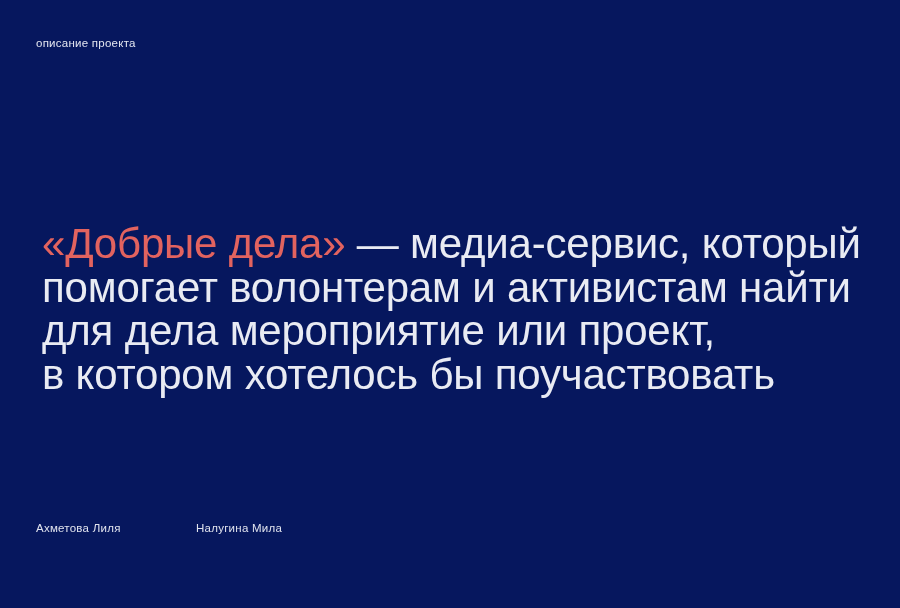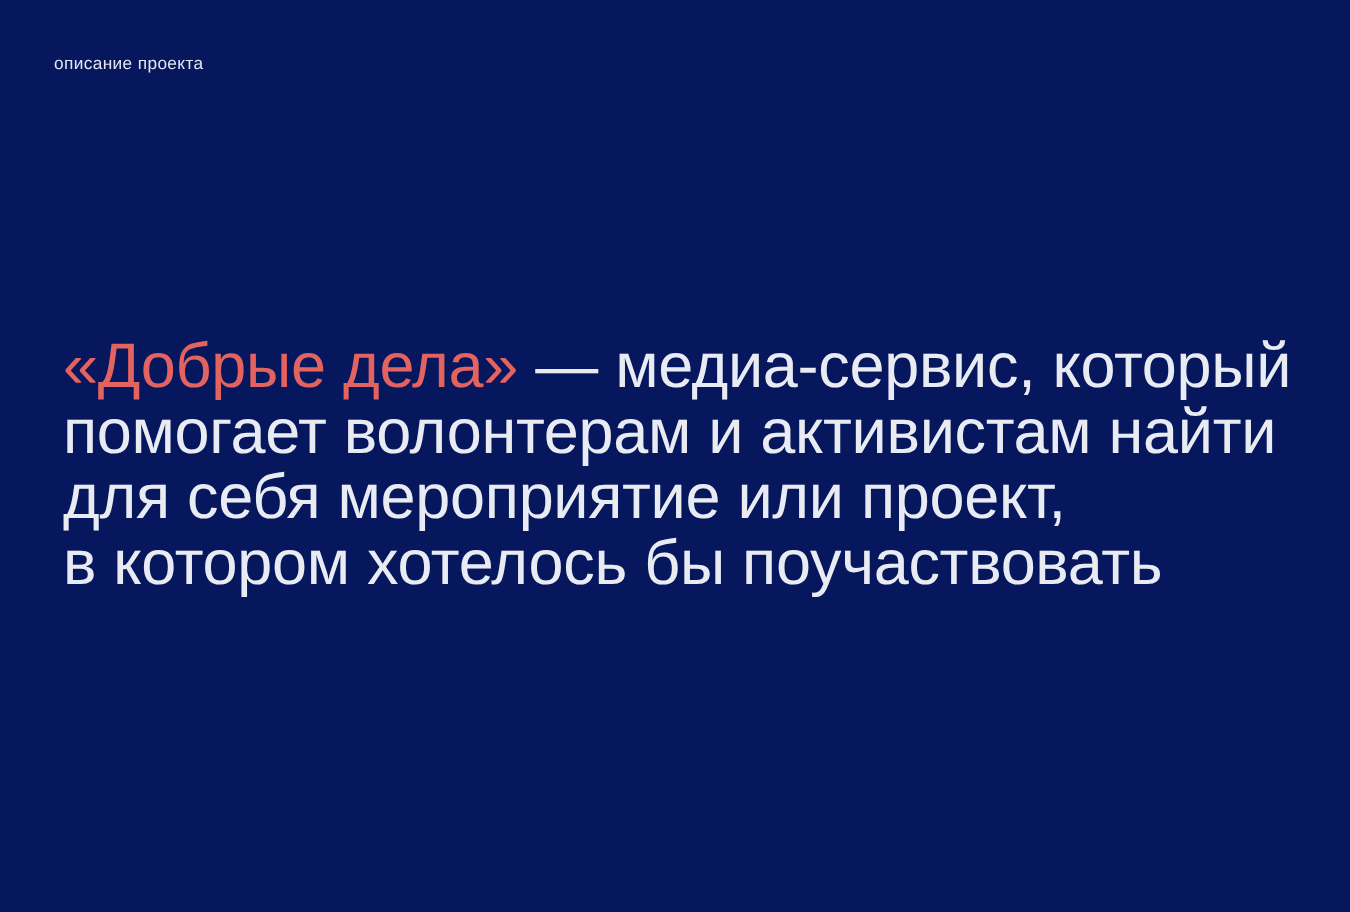--- a/index.html
+++ b/index.html
@@ -90,18 +90,22 @@
 <body>
 
 <div id="slide">
 
   <div id="eyebrow">описание проекта</div>
 
 
   <div id="body-copy">
     <span class="line"><span class="accent">«Добрые дела»</span><span> — медиа-сервис, который</span></span>
     <span class="line">помогает волонтерам и активистам найти</span>
-    <span class="line">для себя мероприятие или проект,</span>
+    <span class="line">для дела мероприятие или проект,</span>
     <span class="line">в котором хотелось бы поучаствовать</span>
   </div>
 
+  <div id="credits">
+    <span class="credit-name first">Ахметова Лиля</span>
+    <span class="credit-name">Налугина Мила</span>
+  </div>
 
 </div>
 
 </body></html>

